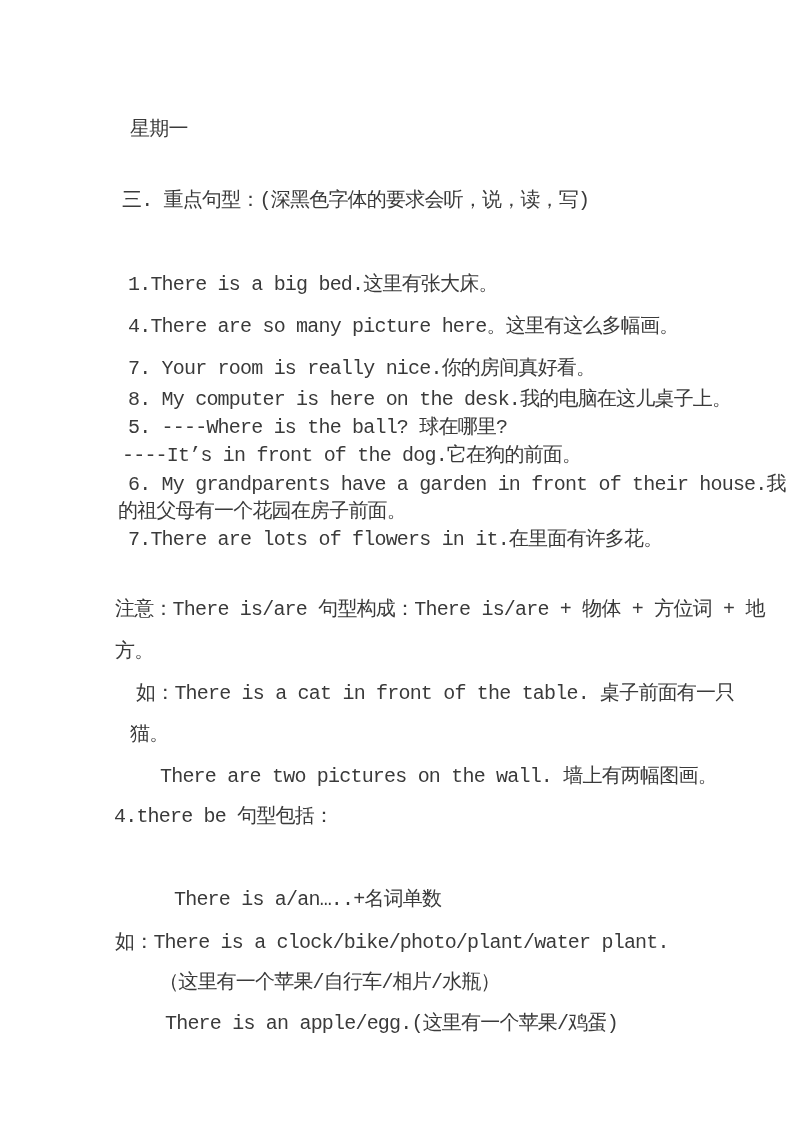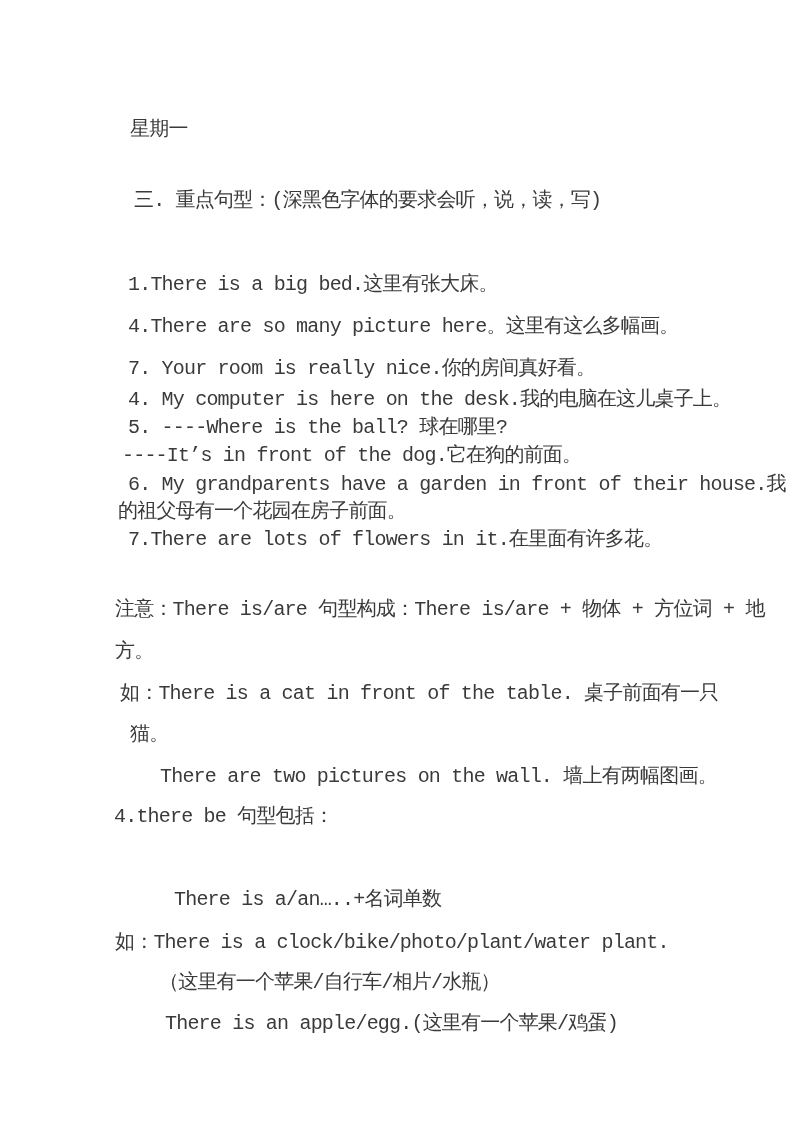--- a/index.html
+++ b/index.html
@@ -24,33 +24,33 @@
     line-height: 28px;
     white-space: pre;
     font-weight: 400;
   }
 </style>
 </head>
 <body>
 
 <div class="page">
   <div class="ln" style="top:104px;left:118px">星期一</div>
-  <div class="ln" style="top:175px;left:122px">三. 重点句型：(深黑色字体的要求会听，说，读，写)</div>
+  <div class="ln" style="top:175px;left:110px">三. 重点句型：(深黑色字体的要求会听，说，读，写)</div>
   <div class="ln" style="top:259px;left:116px">1.There is a big bed.这里有张大床。</div>
   <div class="ln" style="top:301px;left:116px">4.There are so many picture here。这里有这么多幅画。</div>
   <div class="ln" style="top:343px;left:116px">7. Your room is really nice.你的房间真好看。</div>
-  <div class="ln" style="top:374px;left:116px">4. My computer is here on the desk.我的电脑在这儿桌子上。</div>
+  <div class="ln" style="top:374px;left:116px">8. My computer is here on the desk.我的电脑在这儿桌子上。</div>
   <div class="ln" style="top:402px;left:116px">5. ----Where is the ball? 球在哪里?</div>
   <div class="ln" style="top:430px;left:110px">----It’s in front of the dog.它在狗的前面。</div>
   <div class="ln" style="top:459px;left:116px">6. My grandparents have a garden in front of their house.我</div>
   <div class="ln" style="top:486px;left:106px">的祖父母有一个花园在房子前面。</div>
   <div class="ln" style="top:514px;left:116px">7.There are lots of flowers in it.在里面有许多花。</div>
   <div class="ln" style="top:584px;left:103px">注意：There is/are 句型构成：There is/are + 物体 + 方位词 + 地</div>
   <div class="ln" style="top:626px;left:103px">方。</div>
-  <div class="ln" style="top:668px;left:108px">如：There is a cat in front of the table. 桌子前面有一只</div>
+  <div class="ln" style="top:668px;left:124px">如：There is a cat in front of the table. 桌子前面有一只</div>
   <div class="ln" style="top:709px;left:118px">猫。</div>
   <div class="ln" style="top:751px;left:148px">There are two pictures on the wall. 墙上有两幅图画。</div>
   <div class="ln" style="top:791px;left:102px">4.there be 句型包括：</div>
   <div class="ln" style="top:874px;left:162px">There is a/an…..+名词单数</div>
   <div class="ln" style="top:917px;left:103px">如：There is a clock/bike/photo/plant/water plant.</div>
   <div class="ln" style="top:957px;left:147px">（这里有一个苹果/自行车/相片/水瓶）</div>
   <div class="ln" style="top:998px;left:153px">There is an apple/egg.(这里有一个苹果/鸡蛋)</div>
 </div>
 
 </body></html>

